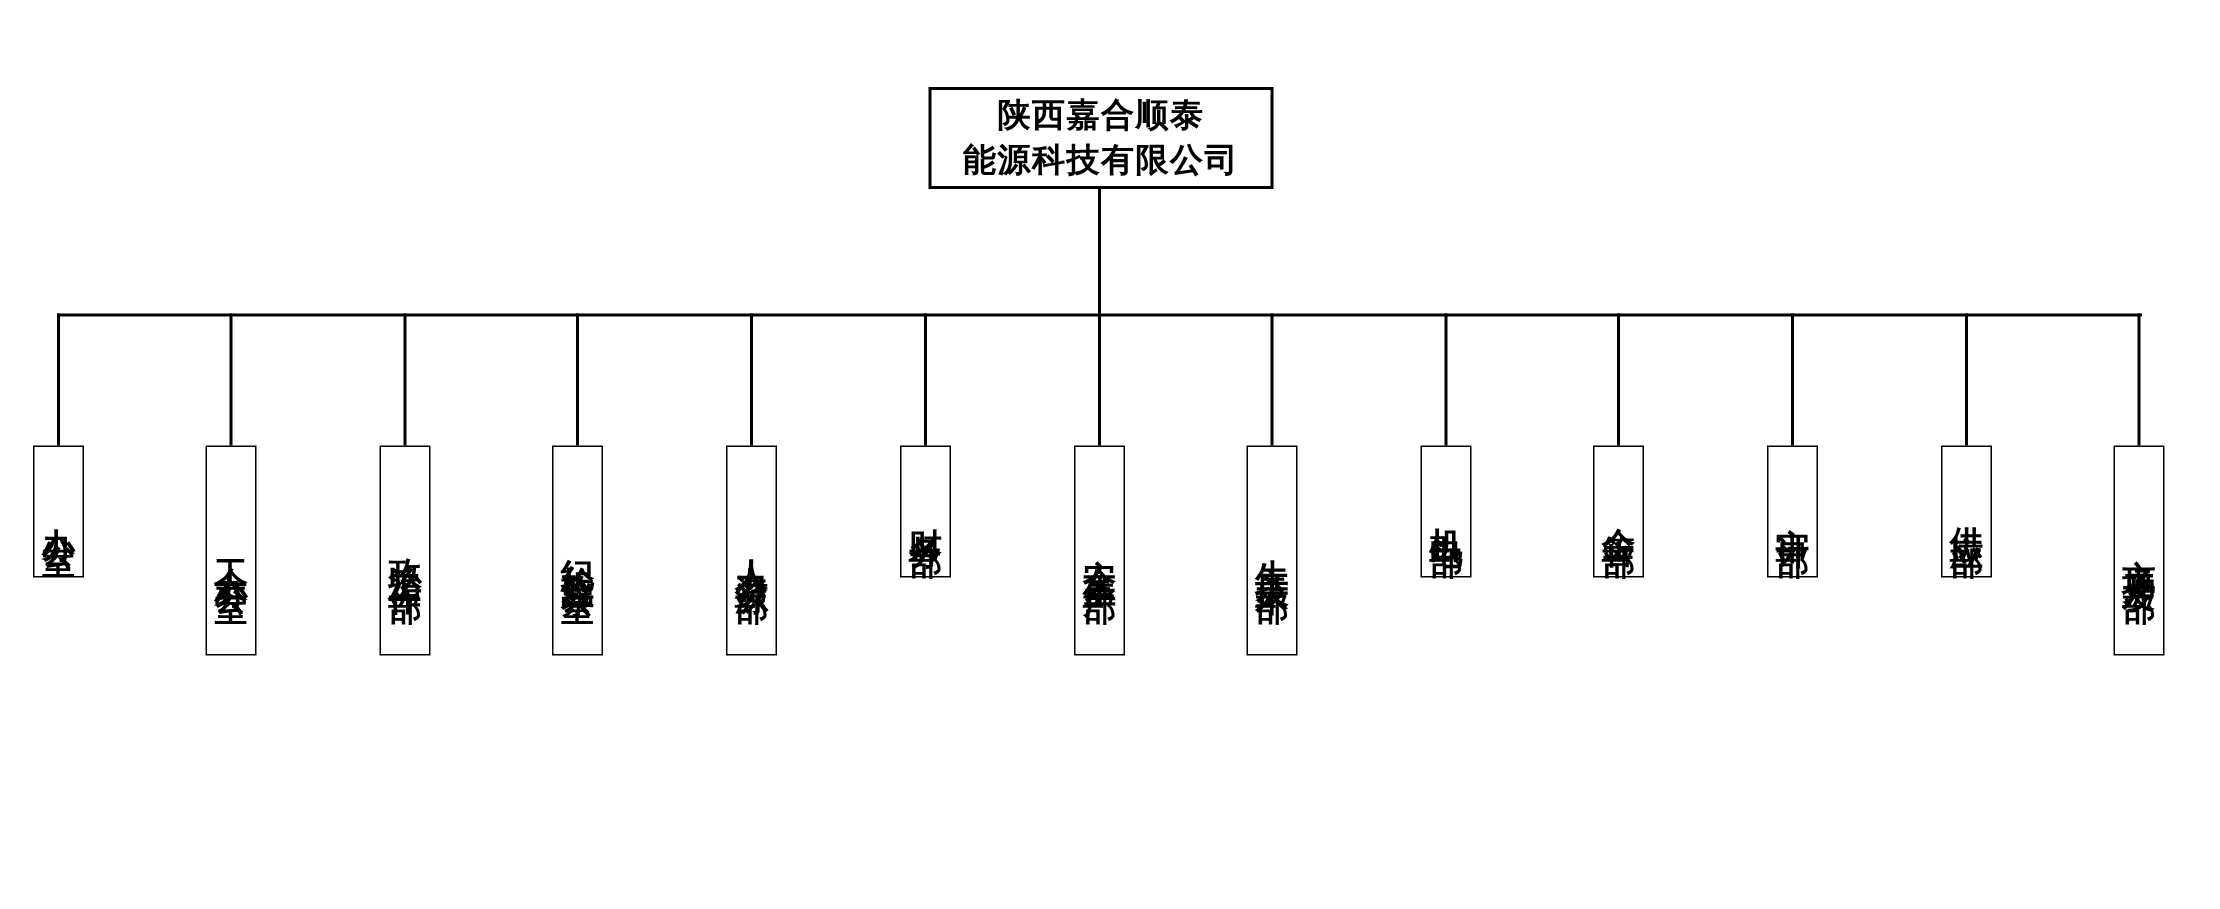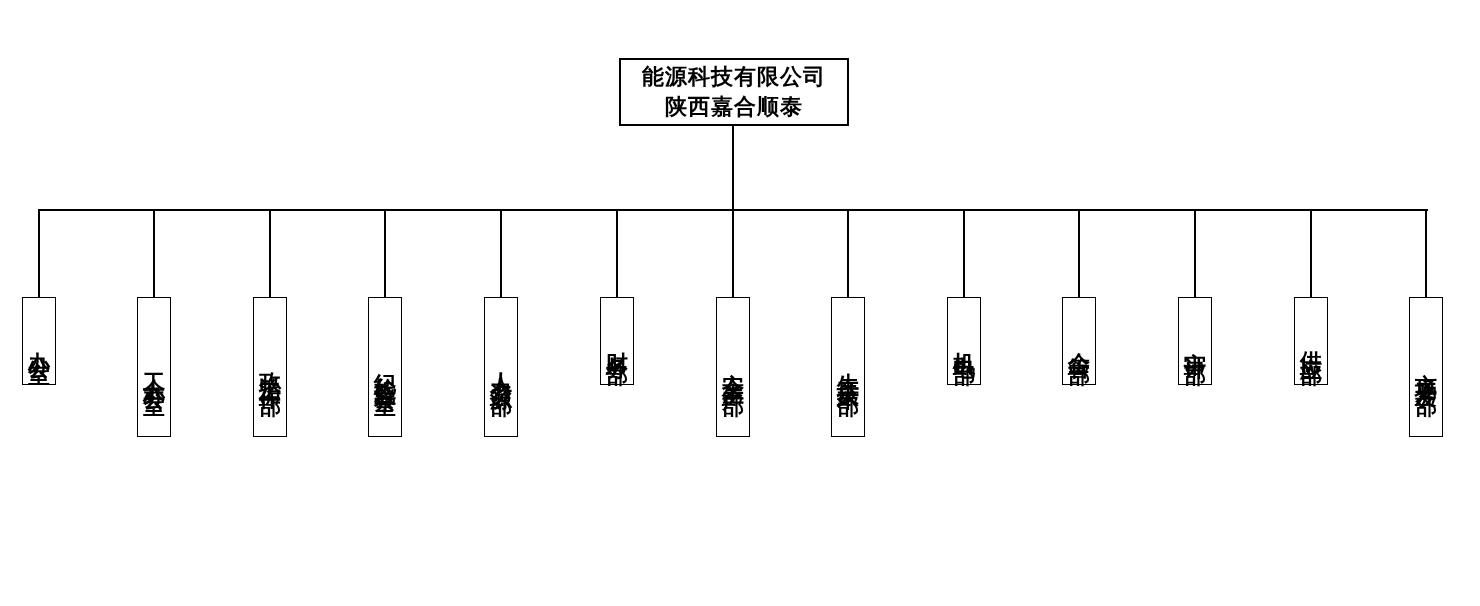--- a/index.html
+++ b/index.html
@@ -80,22 +80,22 @@
     letter-spacing: 5px;
     white-space: nowrap;
   }
 </style>
 </head>
 <body>
 
 <div class="canvas">
 
   <div class="root-box">
+    <div>陕西嘉合顺泰</div>
     <div>能源科技有限公司</div>
-    <div>陕西嘉合顺泰</div>
   </div>
 
   <div class="line trunk"></div>
   <div class="line hline"></div>
 
   <div class="line drop" style="left:38px"></div>
   <div class="line drop" style="left:153px"></div>
   <div class="line drop" style="left:269px"></div>
   <div class="line drop" style="left:384px"></div>
   <div class="line drop" style="left:500px"></div>

